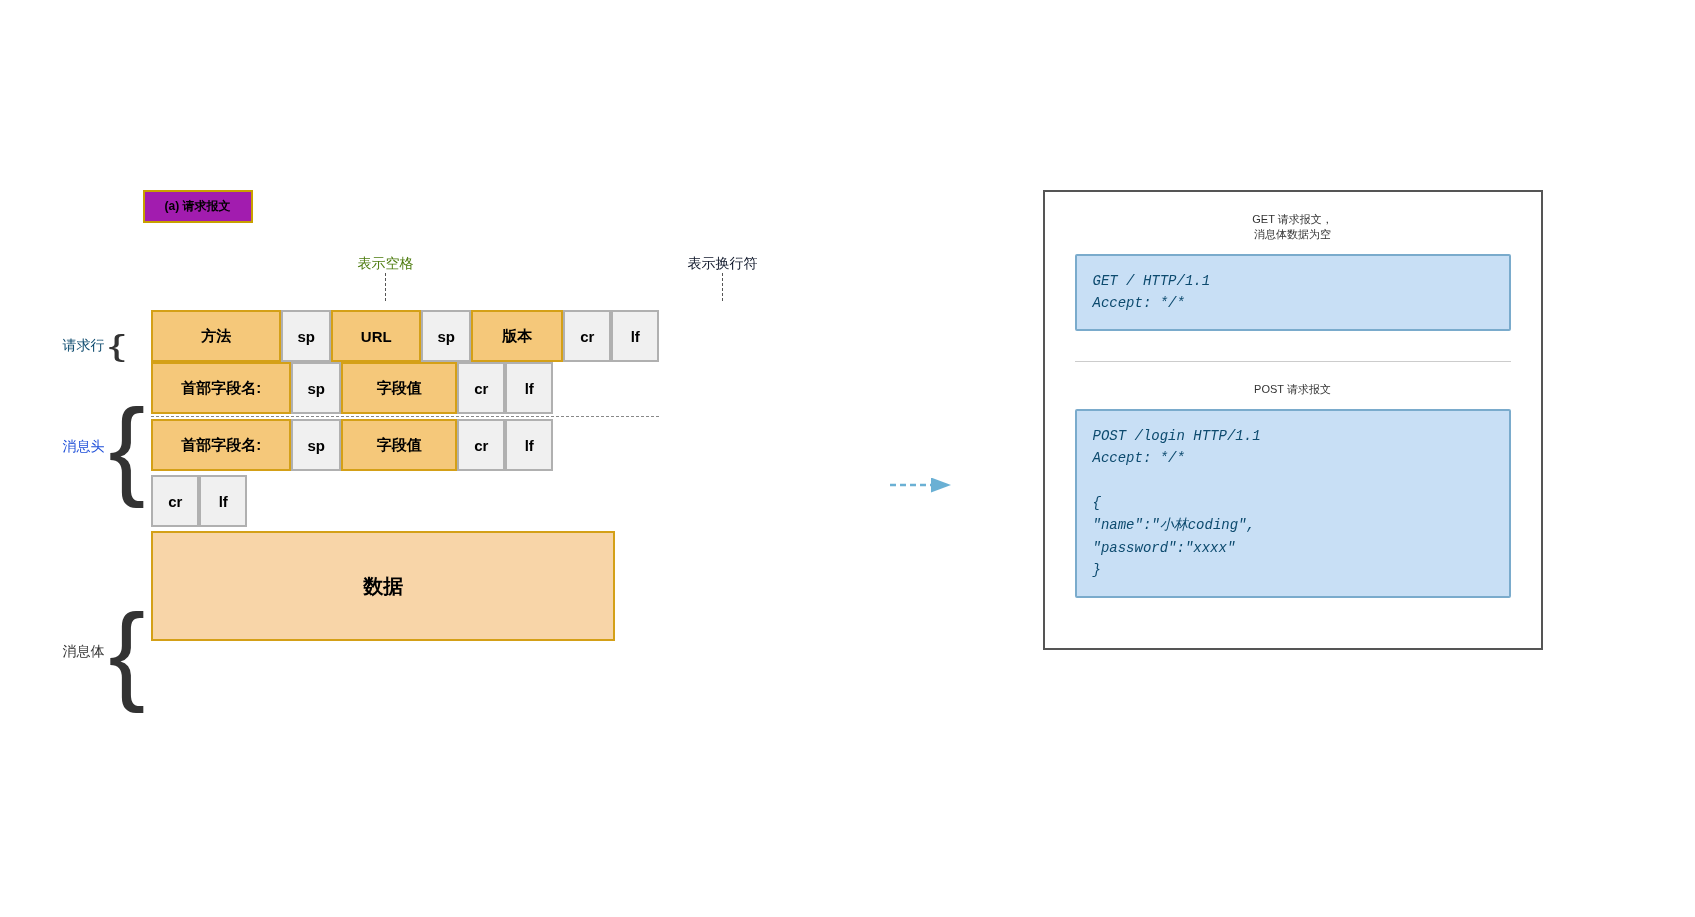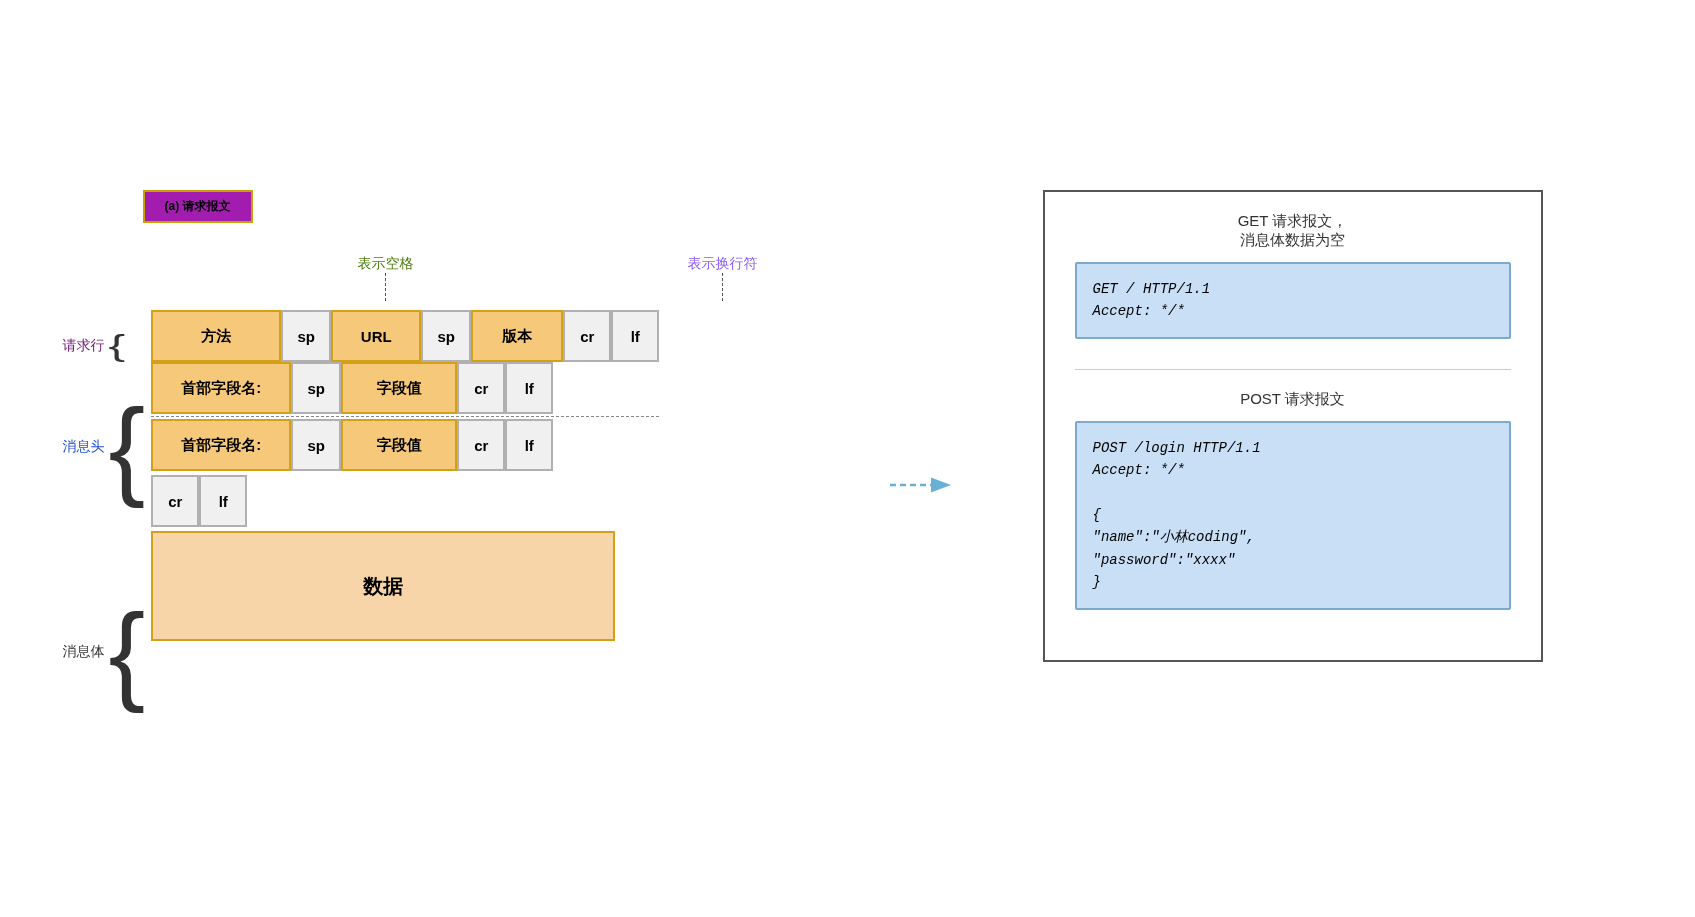--- a/index.html
+++ b/index.html
@@ -96,33 +96,33 @@
       background: #fff;
       font-size: 14px;
     }
 
     .right-section {
       margin-bottom: 30px;
     }
 
     .right-section-title {
       text-align: center;
-      font-size: 15px;
+      font-size: 11px;
       margin-bottom: 12px;
       color: #333;
     }
 
     .code-box {
       background: #c8dff5;
       border: 2px solid #7aabcc;
       padding: 14px 16px;
       font-family: 'Courier New', monospace;
       font-size: 14px;
       font-style: italic;
-      color: #000000;
+      color: #0c4a6e;
       line-height: 1.6;
       border-radius: 2px;
     }
 
     .separator {
       border: none;
       border-top: 1px solid #ccc;
       margin: 20px 0;
     }
 
@@ -156,32 +156,32 @@
     
     <div class="title-box">(a) 请求报文</div>
 
     
     <div style="position:relative; height:55px; margin-left:80px;">
       <div style="position:absolute; left:215px; display:flex; flex-direction:column; align-items:center;">
         <span style="font-size:14px; color:#4d7c0f;">表示空格</span>
         <div class="ann-dashes"></div>
       </div>
       <div style="position:absolute; left:545px; display:flex; flex-direction:column; align-items:center;">
-        <span style="font-size:14px; color:#8b5cf6;">表示换行符</span>
+        <span style="font-size:14px; color:#0f172a;">表示换行符</span>
         <div class="ann-dashes"></div>
       </div>
     </div>
 
     
     <div class="full-left">
 
       <div class="labels-col">
 
         <div style="display:flex; flex-direction:row; align-items:center; height:52px; margin-bottom:0;">
-          <span style="font-size:14px; color:#701a75; margin-right:4px;">请求行</span>
+          <span style="font-size:14px; color:#0c4a6e; margin-right:4px;">请求行</span>
           <span style="font-size:50px; line-height:52px; color:#333; transform:scaleY(0.6);">{</span>
         </div>
 
         <div style="display:flex; flex-direction:row; align-items:center; height:150px; margin-top:0;">
           <span style="font-size:14px; color:#1d4ed8; margin-right:4px;">消息头</span>
           <span style="font-size:110px; line-height:150px; color:#333;">{</span>
         </div>
 
         <div style="display:flex; flex-direction:row; align-items:center; height:150px; margin-top:55px;">
           <span style="font-size:14px; color:#333; margin-right:4px;">消息体</span>

